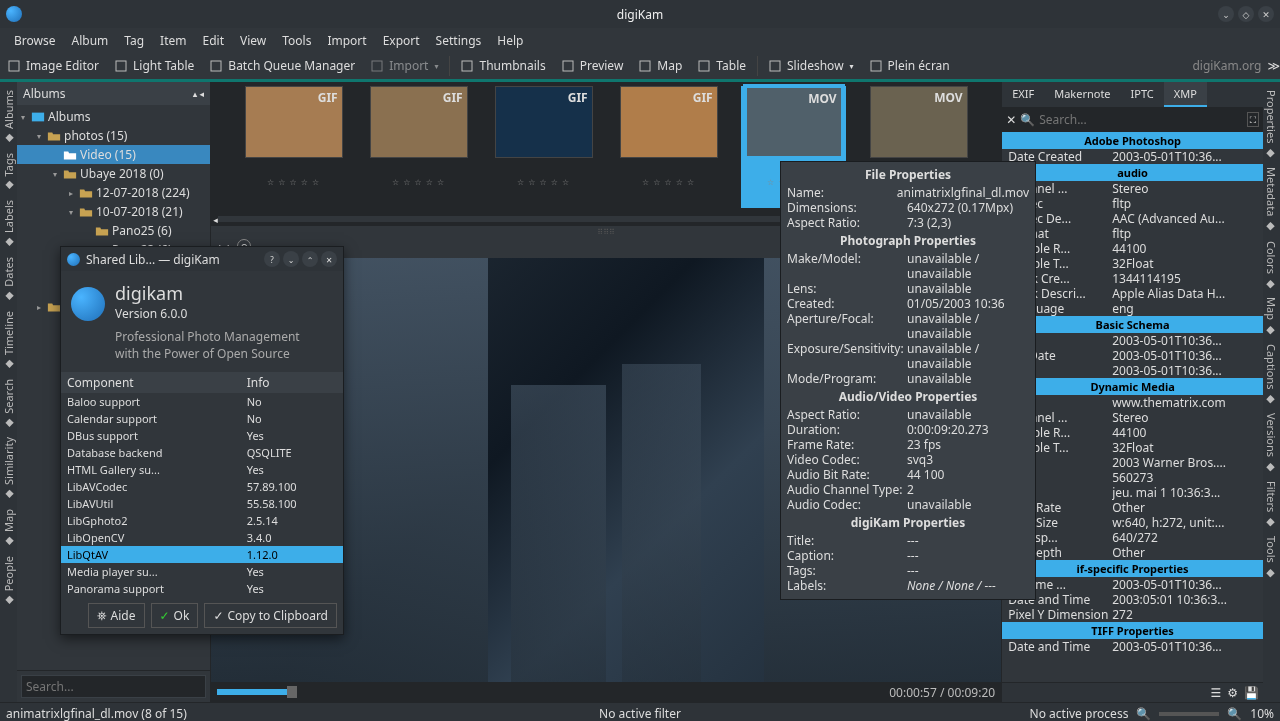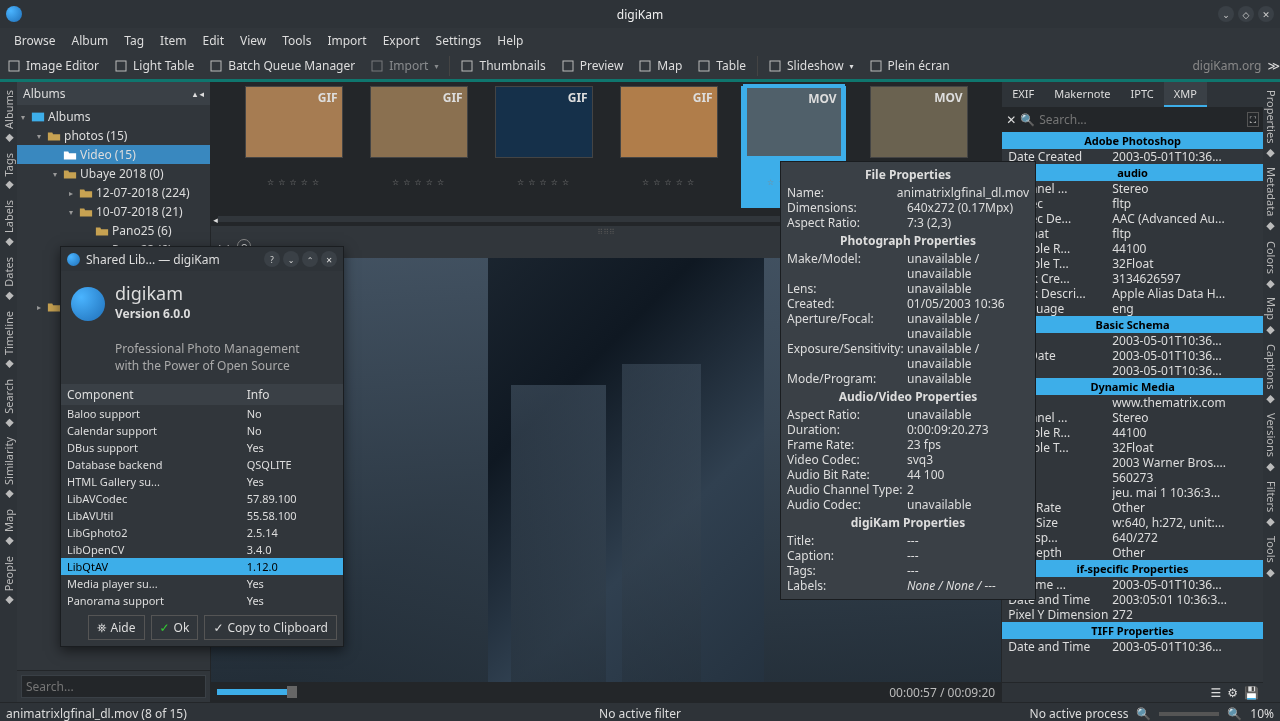--- a/index.html
+++ b/index.html
@@ -409,21 +409,21 @@
         <div class="kv">
           <span class="k">Sample R...</span>
           <span class="v">44100</span>
         </div>
         <div class="kv">
           <span class="k">Sample T...</span>
           <span class="v">32Float</span>
         </div>
         <div class="kv">
           <span class="k">Track Cre...</span>
-          <span class="v">3134626597</span>
+          <span class="v">1344114195</span>
         </div>
         <div class="kv">
           <span class="k">Track Descri...</span>
           <span class="v">Apple Alias Data H...</span>
         </div>
         <div class="kv">
           <span class="k">Language</span>
           <span class="v">eng</span>
         </div>
         <div class="sect">Basic Schema</div>
@@ -629,22 +629,22 @@
       <span>?</span>
       <span>⌄</span>
       <span>⌃</span>
       <span>✕</span>
     </div>
   </div>
   <div class="top">
     <div class="logo"></div>
     <div>
       <h2>digikam</h2>
-      <div style="font-weight:bold">Version 6.0.0</div>
-      <div class="sub" style="margin-top:18px">Professional Photo Management</div>
+      <div style="font-weight:normal">Version 6.0.0</div>
+      <div class="sub" style="margin-top:6px">Professional Photo Management</div>
       <div class="sub">with the Power of Open Source</div>
     </div>
   </div>
   <table>
     <tbody>
         <tr>
           <th>Component</th>
           <th>Info</th>
         </tr>
     </tbody>

